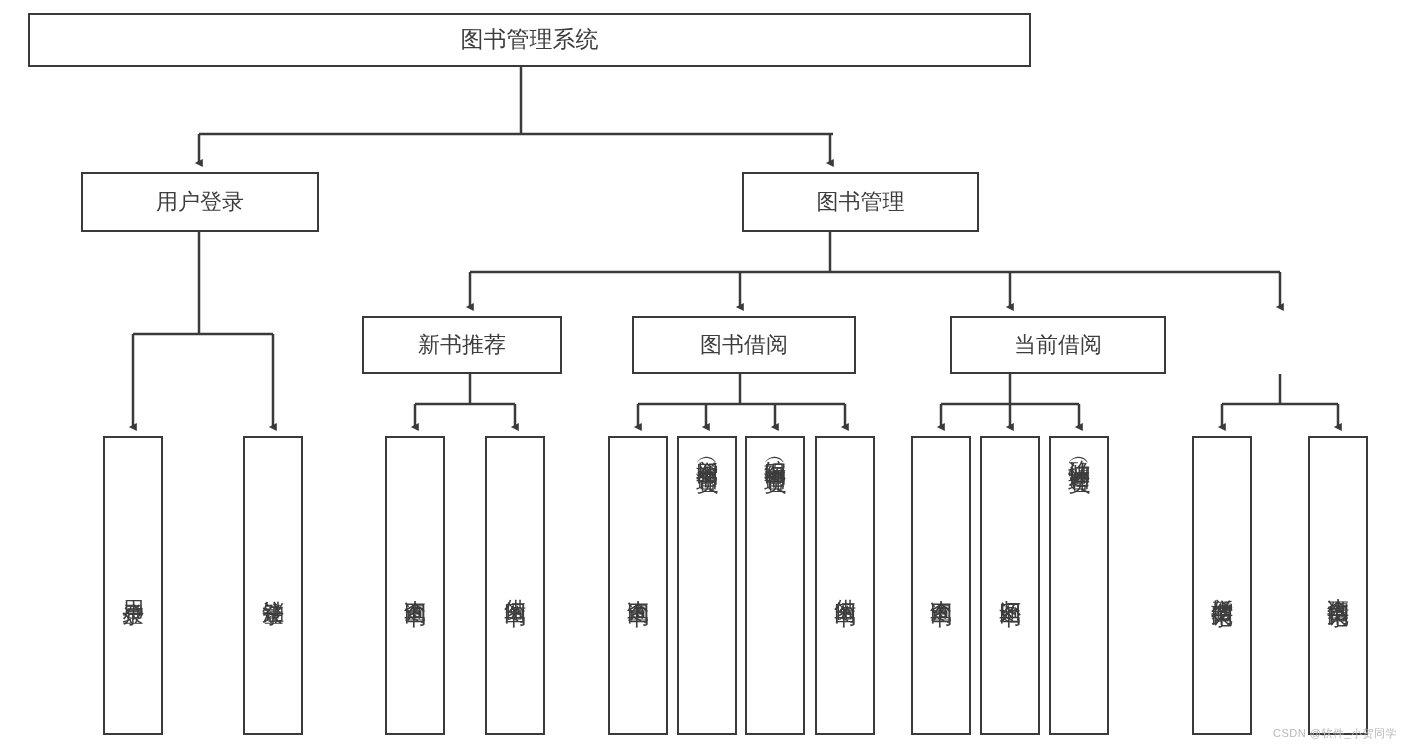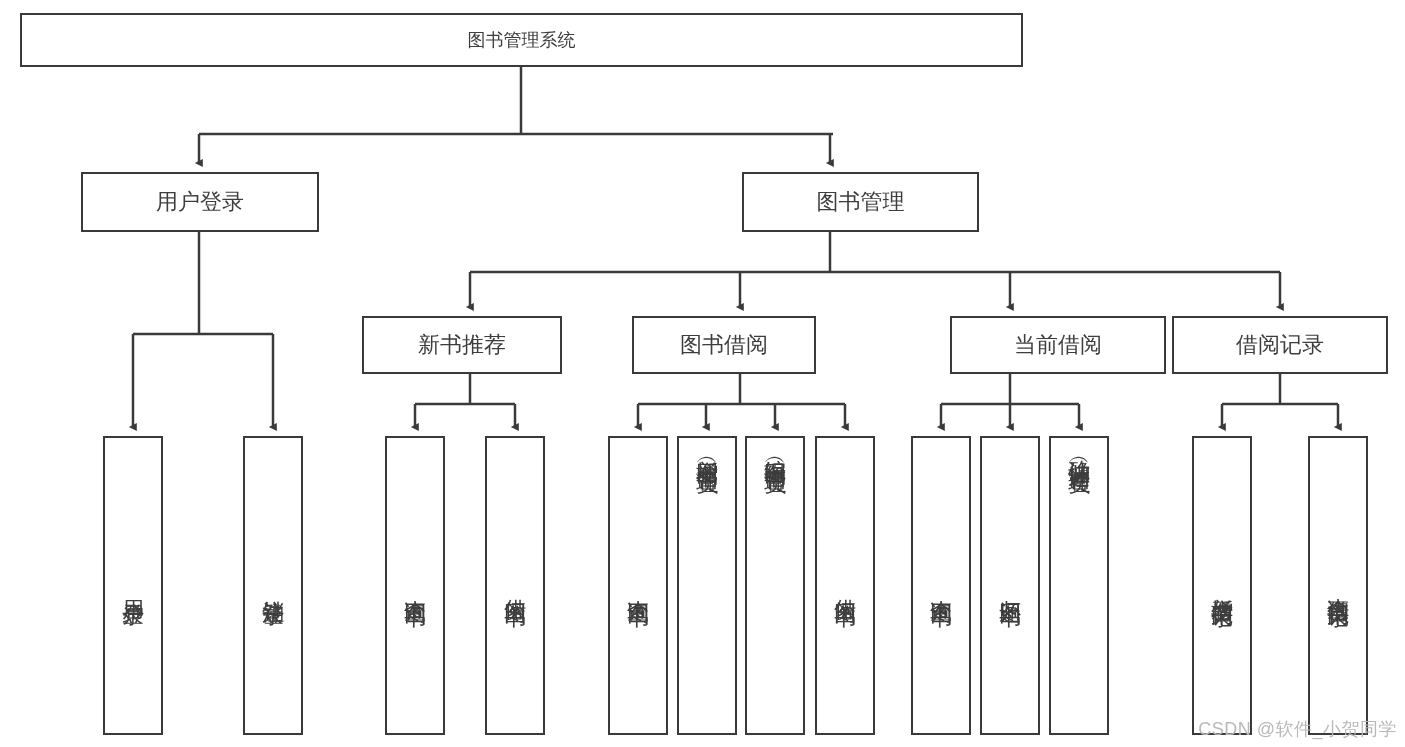--- a/index.html
+++ b/index.html
@@ -30,21 +30,22 @@
     box-sizing: border-box;
     background: #ffffff;
     border: 2.5px solid #3a3a3a;
     display: flex;
     align-items: center;
     justify-content: center;
     color: #3d3d3d;
     line-height: 1.12;
   }
   .node.root {
-    font-size: 18px;
+    font-size: 23px;
+    margin-left: 8px;
   }
   .node.mid {
     font-size: 22px;
   }
   .node.leaf {
     writing-mode: vertical-rl;
     text-orientation: upright;
     letter-spacing: 2px;
     font-size: 22px;
     padding: 4px 0;
@@ -53,21 +54,21 @@
     justify-content: flex-start;
   }
   .label {
     display: block;
     white-space: pre;
   }
   .watermark {
     position: absolute;
     right: 8px;
     bottom: 6px;
-    font-size: 18px;
+    font-size: 11px;
     color: #b9b9b9;
     letter-spacing: 0.5px;
     white-space: nowrap;
   }
 </style>
 </head>
 <body>
 
 <div id="canvas">
 
@@ -128,28 +129,25 @@
   <div class="node mid" style="left:81px; top:172px; width:238px; height:60px;">
     <span class="label">用户登录</span>
   </div>
   <div class="node mid" style="left:712px; top:172px; width:237px; height:60px;margin-left:30px;">
     <span class="label">图书管理</span>
   </div>
 
   <div class="node mid" style="left:362px; top:316px; width:200px; height:58px;">
     <span class="label">新书推荐</span>
   </div>
-  <div class="node mid" style="left:632px; top:316px; width:184px; height:58px;">
+  <div class="node mid" style="left:632px; top:316px; width:224px; height:58px;">
     <span class="label">图书借阅</span>
   </div>
   <div class="node mid" style="left:902px; top:316px; width:216px; height:58px;margin-left:48px;">
     <span class="label">当前借阅</span>
-  </div>
-  <div class="node mid" style="left:1172px; top:316px; width:216px; height:58px;">
-    <span class="label">借阅记录</span>
   </div>
 
   <div class="node leaf" style="left:103px; top:436px; width:60px; height:299px;">
     <span class="label">用户登录</span>
   </div>
   <div class="node leaf" style="left:243px; top:436px; width:60px; height:299px;">
     <span class="label">注销登录</span>
   </div>
 
   <div class="node leaf" style="left:385px; top:436px; width:60px; height:299px;">

